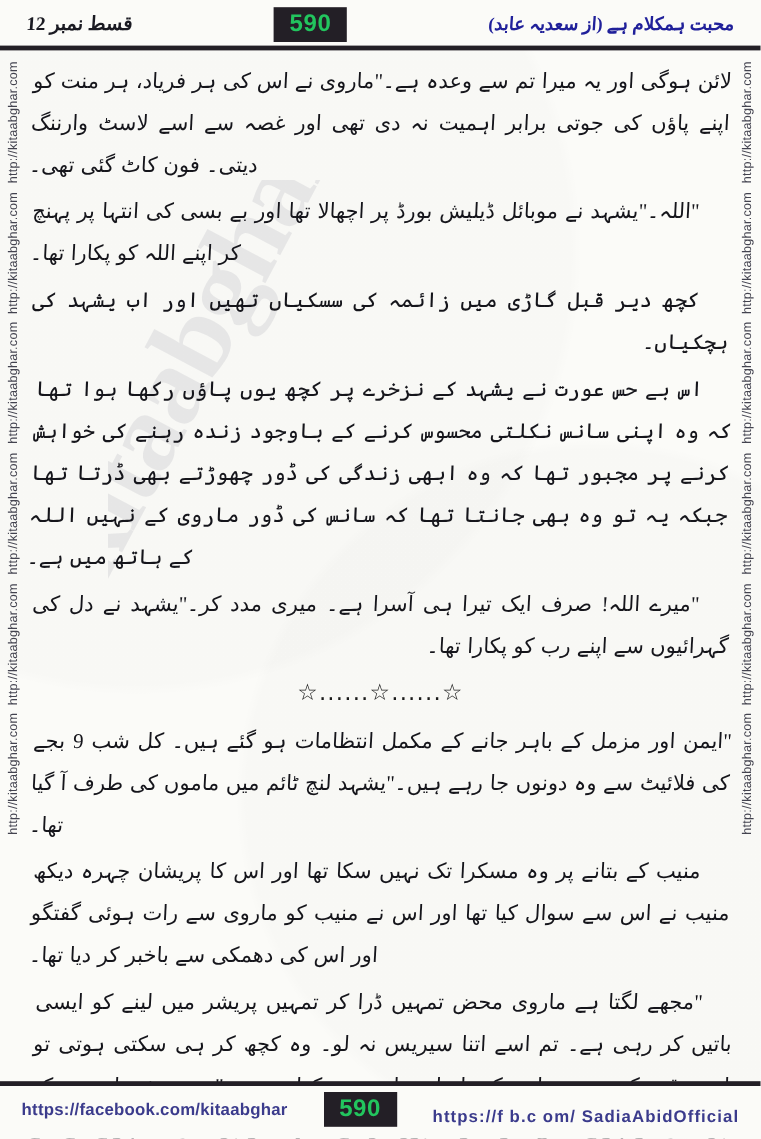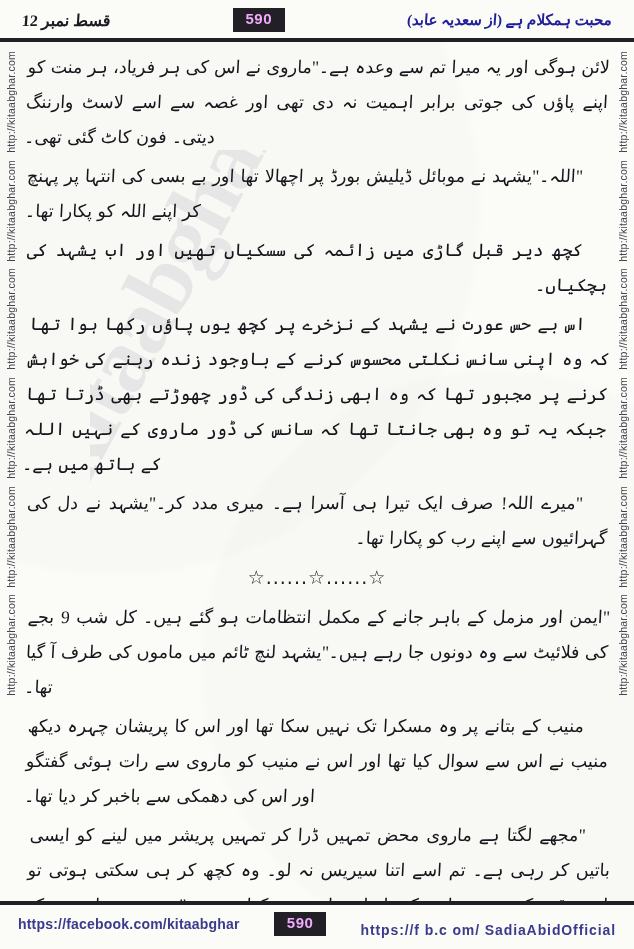--- a/index.html
+++ b/index.html
@@ -54,23 +54,23 @@
     font-family: "Liberation Serif", serif;
     font-size: 15px;
     font-weight: 700;
     color: #20209a;
     letter-spacing: -0.5px;
     transform: skewX(-4deg);
     white-space: nowrap;
   }
   .page-badge {
     background: #231f26;
-    color: #f0abfc;
+    color: #22c55e;
     font-family: "Liberation Sans", sans-serif;
-    font-size: 15px;
+    font-size: 20px;
     font-weight: 700;
     padding: 3px 13px 4px 13px;
     letter-spacing: 0.5px;
     line-height: 1.1;
   }
   .header-rule {
     position: absolute;
     top: 38px;
     left: 0;
     width: 634px;

